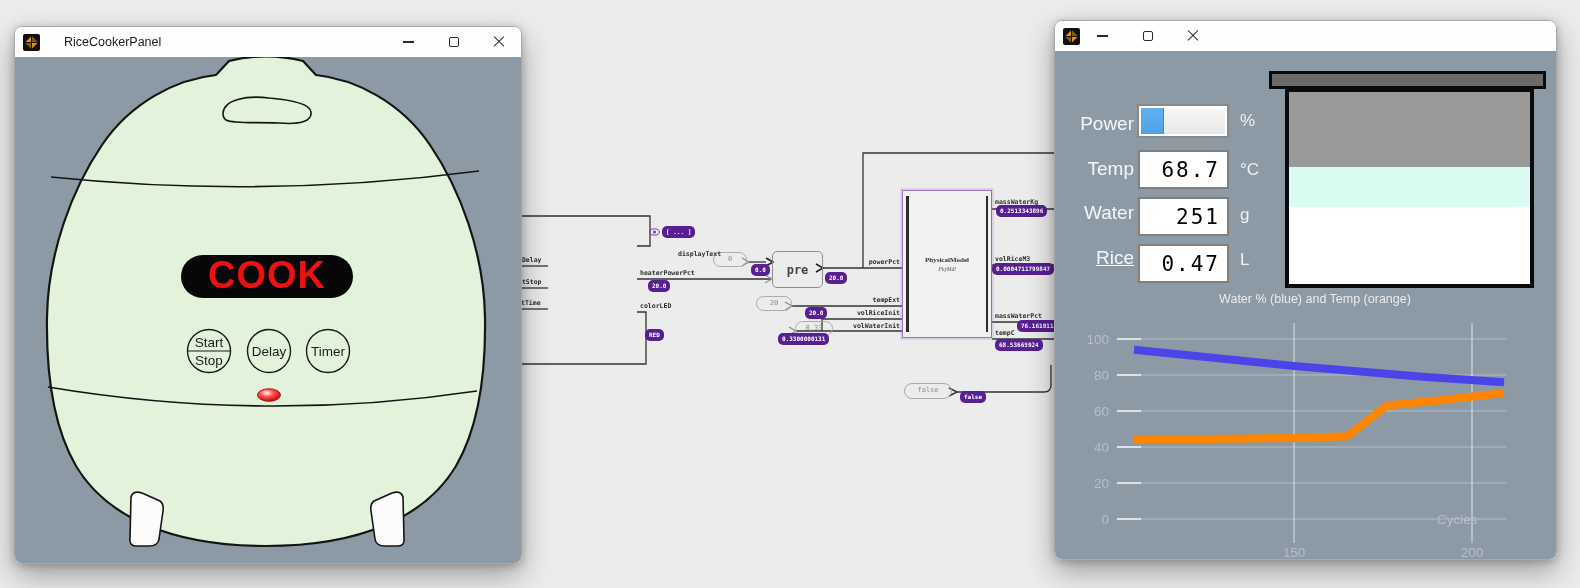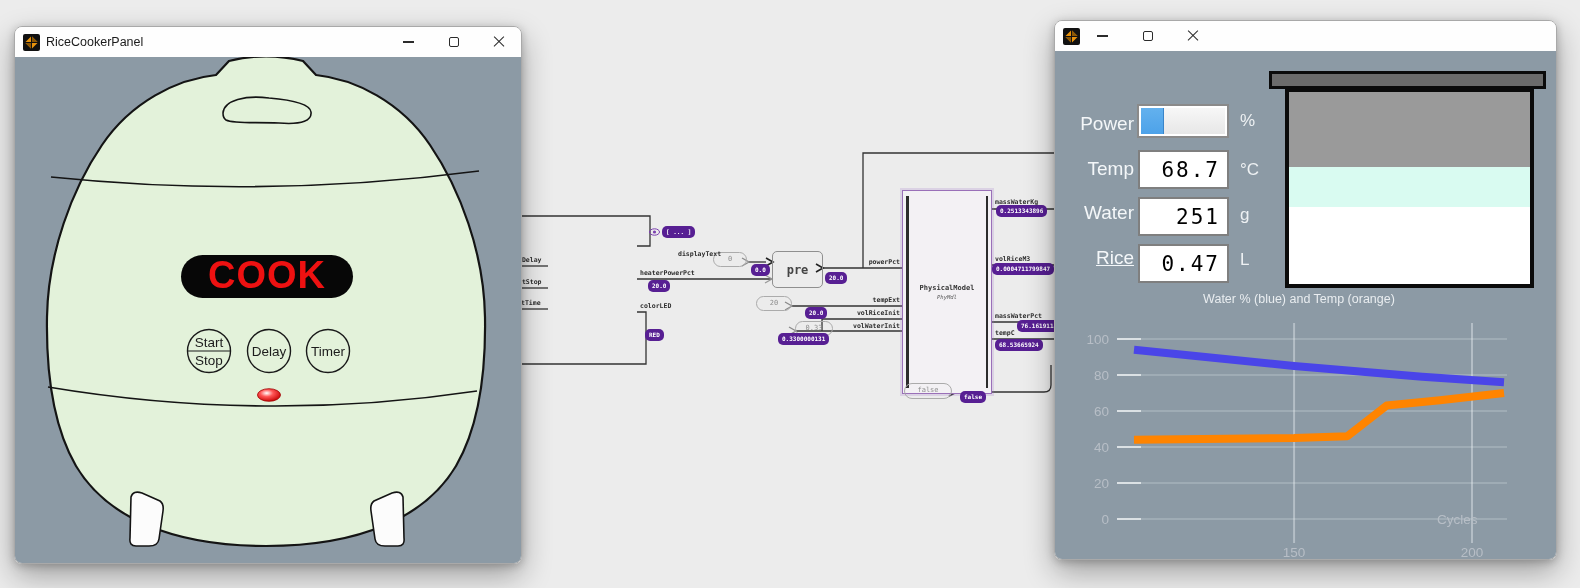--- a/index.html
+++ b/index.html
@@ -9,21 +9,21 @@
     --water:#d9fbf1; --wire:#333333;
   }
   *{box-sizing:border-box;margin:0;padding:0;}
   body{font-family:"Liberation Sans",sans-serif;background:var(--desktop);}
   #stage{position:relative;width:1580px;height:588px;background:var(--desktop);overflow:hidden;}
 
   
   .window{position:absolute;border-radius:8px;border:1px solid #a9a9a9;
     box-shadow:0 12px 30px rgba(0,0,0,.32),0 2px 8px rgba(0,0,0,.22);overflow:hidden;z-index:10;}
   .titlebar{height:30px;background:var(--titlebar);display:flex;align-items:center;padding-left:8px;}
-  .tb-title{font-size:12.5px;color:#1b1b1b;margin-left:6px;flex:1;}
+  .tb-title{font-size:12.5px;color:#1b1b1b;margin-left:24px;flex:1;}
   .tb-btns{display:flex;height:100%;}
   .tb-btn{width:45px;height:100%;display:flex;align-items:center;justify-content:center;}
   .g-min{width:11px;height:1.4px;background:#2b2b2b;}
   .g-max{width:10px;height:10px;border:1.2px solid #2b2b2b;border-radius:2px;}
   .g-close{position:relative;width:12px;height:12px;}
   .g-close::before,.g-close::after{content:"";position:absolute;left:-1px;top:5.4px;width:14px;height:1.2px;background:#2b2b2b;}
   .g-close::before{transform:rotate(45deg);} .g-close::after{transform:rotate(-45deg);}
   .win-content{position:relative;background:var(--winbg);}
 
   
@@ -53,21 +53,21 @@
     padding:6px 7px 0 0;letter-spacing:2px;}
   .pbar{position:absolute;left:82px;top:53px;width:92px;height:34px;border:2px solid #8a8a8a;background:#fff;padding:2px;}
   .pbar-inner{position:relative;width:100%;height:100%;background:linear-gradient(#f7f7f7,#e7e7e7);}
   .pbar-fill{position:absolute;left:0;top:0;height:100%;width:27%;
     background:linear-gradient(#63b1ee,var(--accent-blue));border-right:1px solid #3a85c9;}
   .lid{position:absolute;left:214px;top:20px;width:277px;height:18px;background:#6b6b6b;border:3px solid #0b0b0b;}
   .pot{position:absolute;left:230px;top:37px;width:249px;height:200px;border:4px solid #0b0b0b;background:#fff;display:flex;flex-direction:column;}
   .t-gray{height:75px;background:#9a9a9a;}
   .t-water{height:40px;background:var(--water);}
   .t-white{flex:1;background:#fff;}
-  .tank-caption{position:absolute;left:44px;top:241px;width:400px;text-align:center;font-size:12.5px;color:#e9edf0;}
+  .tank-caption{position:absolute;left:60px;top:241px;width:400px;text-align:center;font-size:12.5px;color:#e9edf0;}
   .axis-label{fill:#b7bec6;font-family:"Liberation Sans",sans-serif;font-size:13.5px;}
 
   
   .cook-txt{font-family:"Liberation Sans",sans-serif;font-weight:bold;font-size:38px;letter-spacing:1px;fill:var(--red);}
   .btn-txt{font-family:"Liberation Sans",sans-serif;font-size:13.5px;fill:#1c1c1c;}
 </style>
 </head>
 <body>
 
 <div id="stage">
@@ -97,21 +97,21 @@
         <path d="M742,258 L749,262 L742,266" stroke="#8a8a8a" stroke-width="1.3"></path>
         <path d="M766,258 L773,262 L766,266" stroke="#222" stroke-width="1.6"></path>
         <path d="M765,275 L772,279 L765,283" stroke="#999" stroke-width="1.3"></path>
         <path d="M816,264 L823,268 L816,272" stroke="#222" stroke-width="1.6"></path>
         <path d="M785,302 L792,306 L785,310" stroke="#8a8a8a" stroke-width="1.3"></path>
         <path d="M789,327 L796,331 L789,335" stroke="#8a8a8a" stroke-width="1.3"></path>
         <path d="M949,388 L957,392 L949,396" stroke="#333" stroke-width="1.5"></path>
       </g>
     </svg>
 
-    <div class="simblock" style="left:902px;top:190px;width:90px;height:204px;">
+    <div class="simblock" style="left:902px;top:190px;width:90px;height:148px;font-family:Liberation Serif, serif;">
       <div class="blk-title">PhysicalModel</div>
       <div class="blk-sub">PhyMdl</div>
     </div>
     <div class="preblock" style="left:772px;top:251px;width:51px;height:37px;">
       <span>pre</span>
     </div>
 
     <div class="tag" style="left:713px;top:252px;width:34px;height:15px;">0</div>
     <div class="tag" style="left:756px;top:296px;width:36px;height:15px;">20</div>
     <div class="tag" style="left:795px;top:321px;width:38px;height:15px;">0.33</div>

